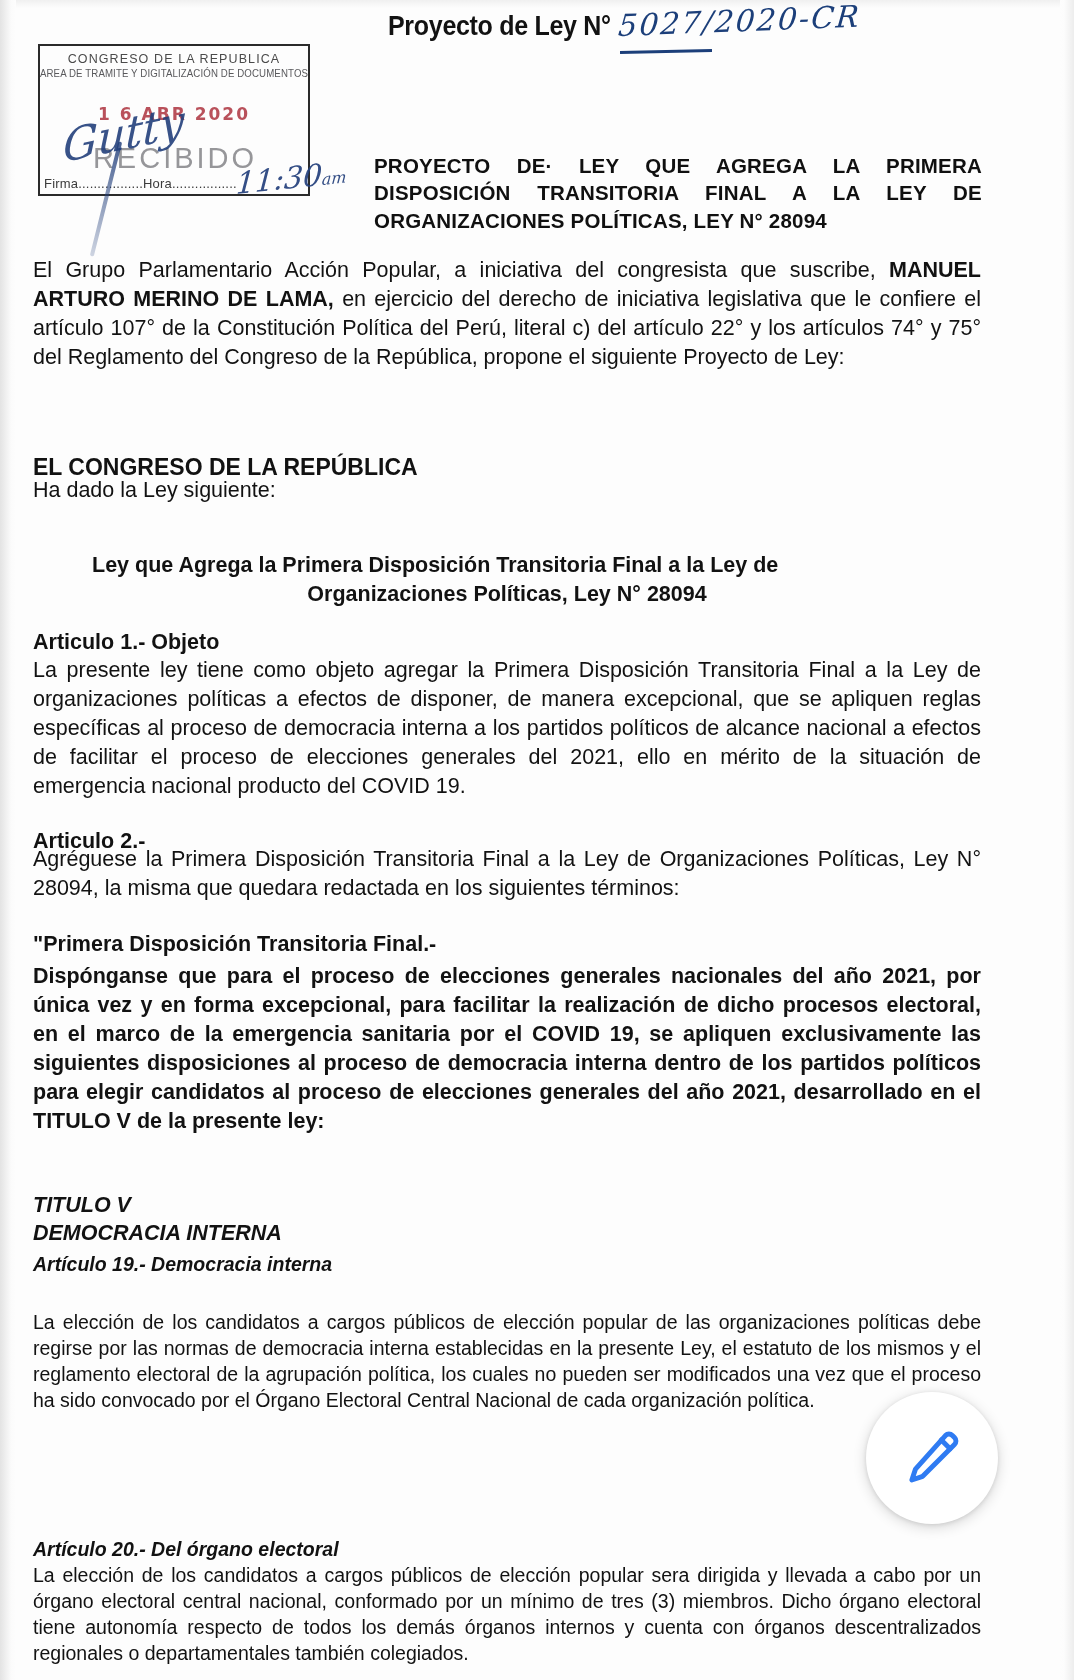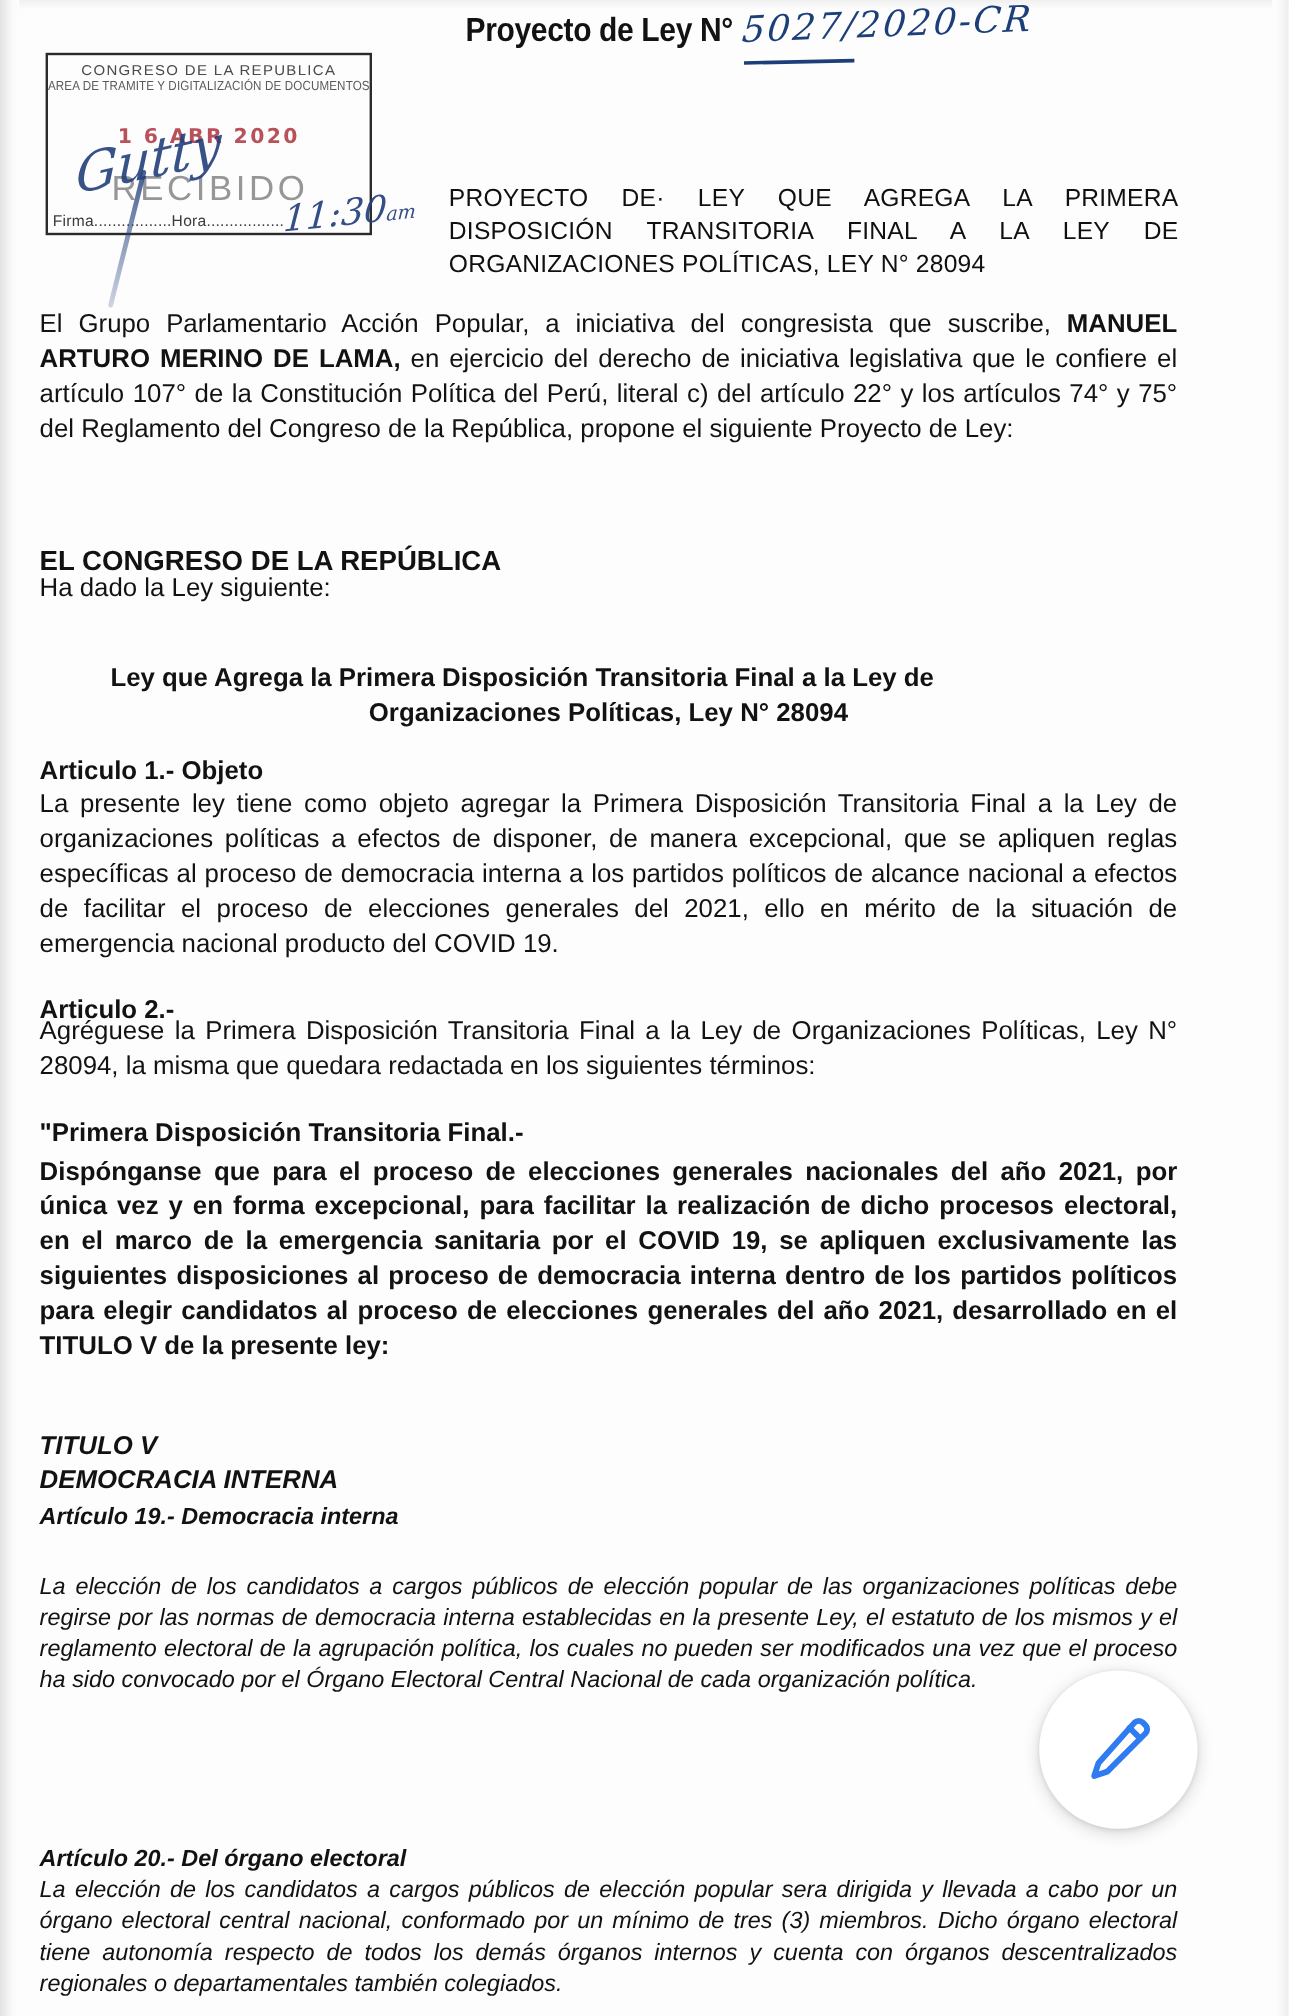--- a/index.html
+++ b/index.html
@@ -178,21 +178,21 @@
   }
   .stamp-hora .ampm { font-size: 16px; }
 
   
   .doc-title {
     position: absolute;
     left: 374px;
     top: 152px;
     width: 608px;
     font-size: 20.5px;
-    font-weight: normal;
+    font-weight: bold;
     line-height: 1.33;
     text-align: justify;
     text-align-last: left;
     letter-spacing: 0.2px;
     color: #101010;
   }
 
   
   .body-block {
     position: absolute;
@@ -207,21 +207,21 @@
   .body-block.nojust { text-align: left; }
   .body-block b { font-weight: bold; }
   .para-head {
     font-weight: bold;
   }
   .centered {
     text-align: left;
     text-align-last: center;
     font-weight: bold;
   }
-  .italic { font-style: italic; }
+  .italic { }
   .bold { font-weight: bold; }
   .bolditalic { font-weight: bold; font-style: italic; }
 
   .smaller {
     font-size: 19.5px;
     line-height: 1.33;
   }
 
   
   .fab {

